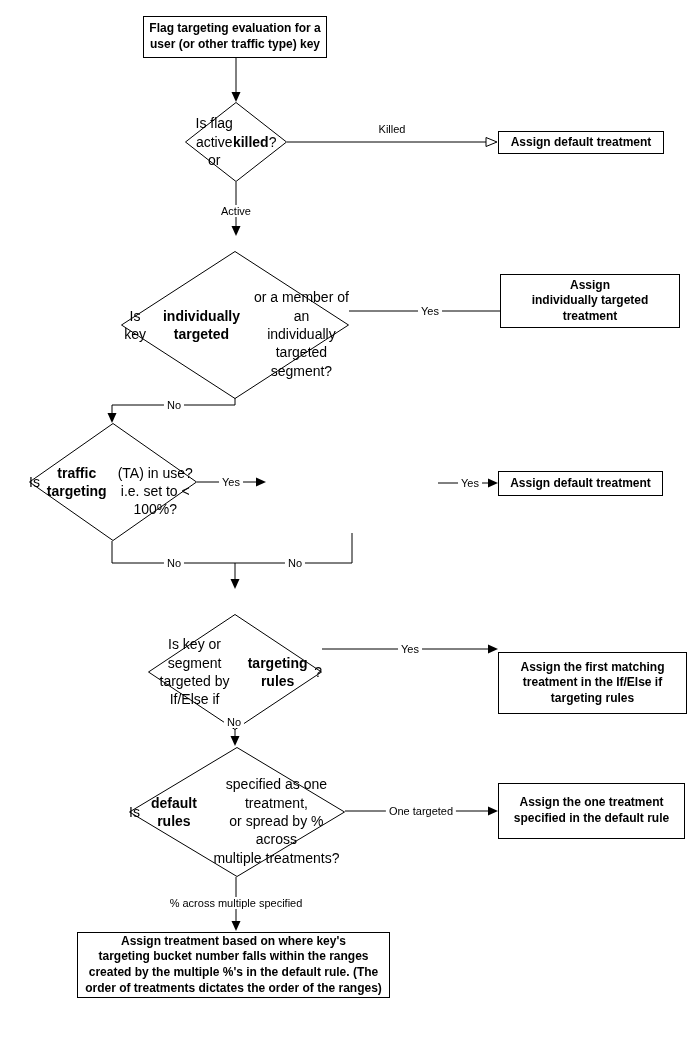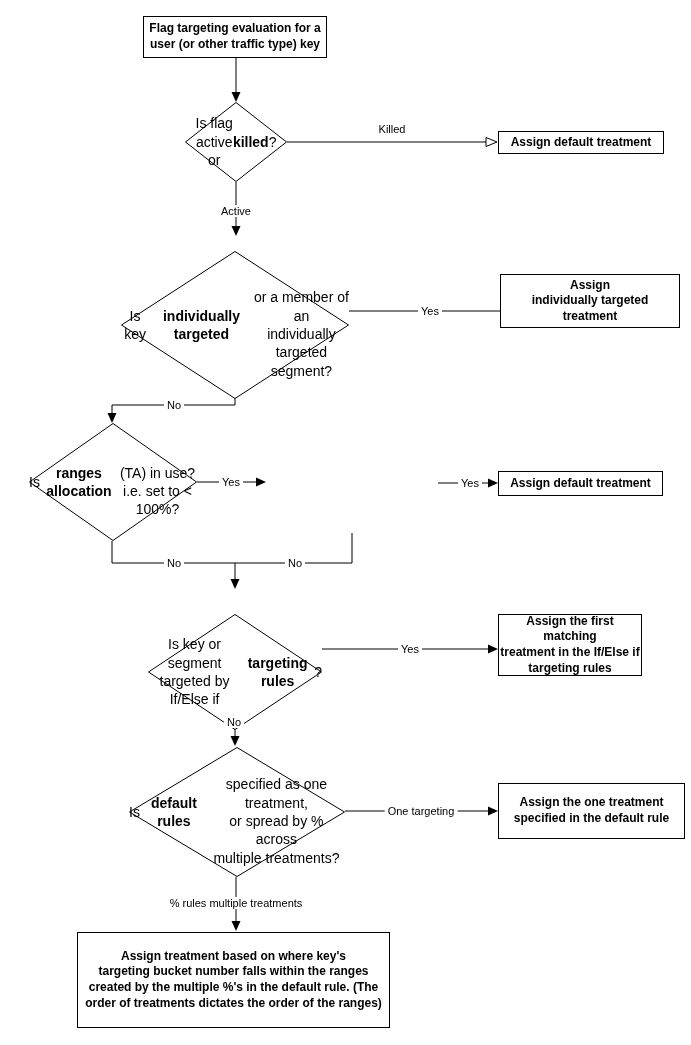--- a/index.html
+++ b/index.html
@@ -103,60 +103,60 @@
   </div>
 
   <div class="node box" style="left:500px;top:274px;width:180px;height:54px">
     <div>Assign<br>individually targeted<br>treatment</div>
   </div>
 
   <div class="node diamond" style="left:29px;top:423px;width:168px;height:118px">
     <svg width="168" height="118">
       <polygon points="84,0.5 167.5,59 84,117.5 0.5,59"></polygon>
     </svg>
-    <div class="dlabel">Is <b>ranges allocation</b><br>(TA) in use?<br>i.e. set to &lt; 100%?</div>
+    <div class="dlabel">Is <b>traffic targeting</b><br>(TA) in use?<br>i.e. set to &lt; 100%?</div>
   </div>
 
 
   <div class="node box" style="left:498px;top:471px;width:165px;height:25px">
     <div>Assign default treatment</div>
   </div>
 
   <div class="node diamond" style="left:148px;top:614px;width:174px;height:116px">
     <svg width="174" height="116">
       <polygon points="87,0.5 173.5,58 87,115.5 0.5,58"></polygon>
     </svg>
     <div class="dlabel">Is key or segment<br>targeted by If/Else if<br><b>targeting rules</b>?</div>
   </div>
 
-  <div class="node box" style="left:498px;top:614px;width:144px;height:62px">
+  <div class="node box" style="left:498px;top:652px;width:189px;height:62px">
     <div>Assign the first matching<br>treatment in the If/Else if<br>targeting rules</div>
   </div>
 
   <div class="node diamond" style="left:129px;top:747px;width:216px;height:130px">
     <svg width="216" height="130">
       <polygon points="108,0.5 215.5,65 108,129.5 0.5,65"></polygon>
     </svg>
     <div class="dlabel">Is <b>default rules</b><br>specified as one treatment,<br>or spread by % across<br>multiple treatments?</div>
   </div>
 
   <div class="node box" style="left:498px;top:783px;width:187px;height:56px">
     <div>Assign the one treatment<br>specified in the default rule</div>
   </div>
 
-  <div class="node box" style="left:77px;top:932px;width:313px;height:96px">
+  <div class="node box" style="left:77px;top:932px;width:313px;height:66px">
     <div>Assign treatment based on where key's<br>targeting bucket number falls within the ranges<br>created by the multiple %'s in the default rule. (The<br>order of treatments dictates the order of the ranges)</div>
   </div>
 
   <span class="elabel" style="left:392px;top:129px">Killed</span>
   <span class="elabel" style="left:236px;top:211px">Active</span>
   <span class="elabel" style="left:430px;top:311px">Yes</span>
   <span class="elabel" style="left:174px;top:405px">No</span>
   <span class="elabel" style="left:231px;top:482px">Yes</span>
   <span class="elabel" style="left:470px;top:483px">Yes</span>
   <span class="elabel" style="left:174px;top:563px">No</span>
   <span class="elabel" style="left:295px;top:563px">No</span>
   <span class="elabel" style="left:410px;top:649px">Yes</span>
   <span class="elabel" style="left:234px;top:722px">No</span>
-  <span class="elabel" style="left:421px;top:811px">One targeting</span>
-  <span class="elabel" style="left:236px;top:903px">% rules multiple treatments</span>
+  <span class="elabel" style="left:421px;top:811px">One targeted</span>
+  <span class="elabel" style="left:236px;top:903px">% across multiple specified</span>
 
 </div>
 
 </body></html>

